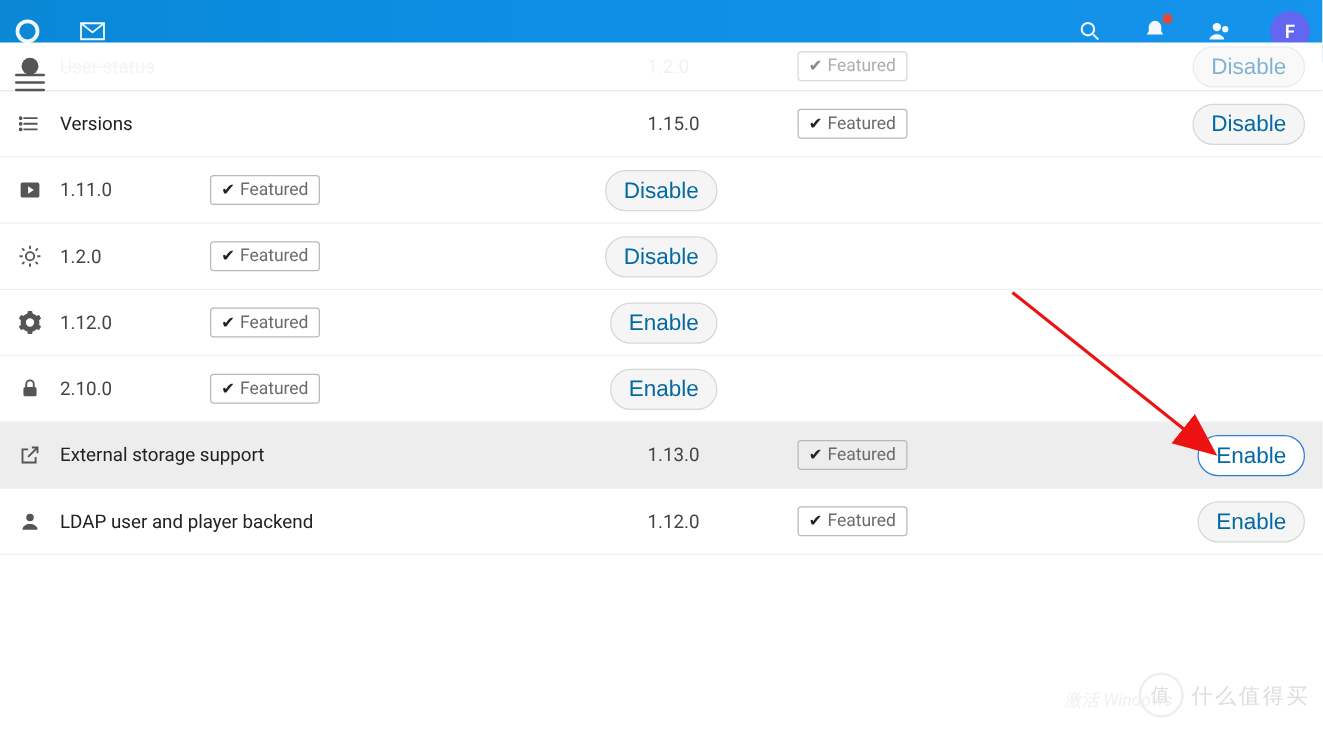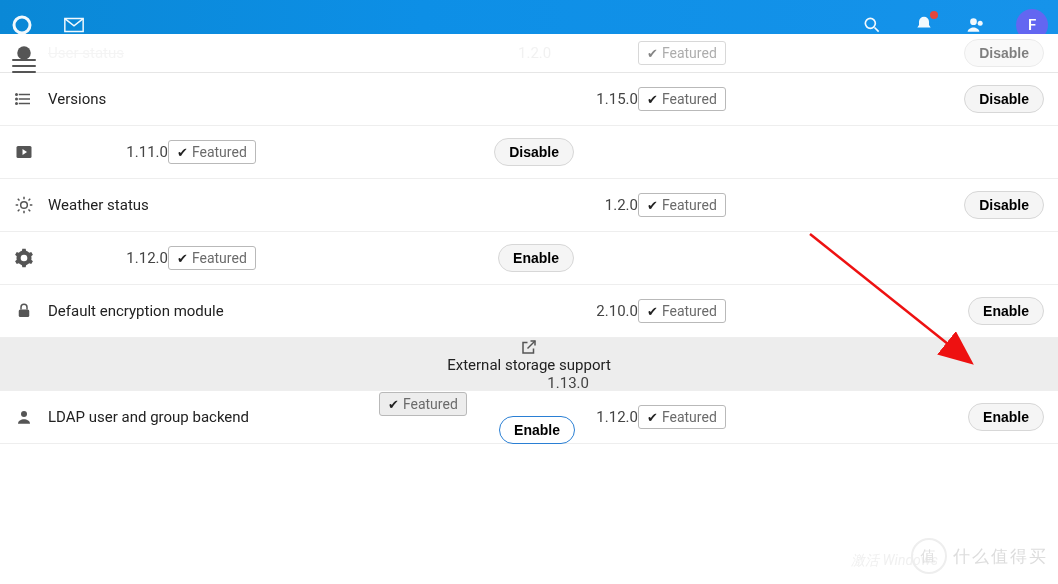--- a/index.html
+++ b/index.html
@@ -44,39 +44,39 @@
 
   .content { position: absolute; top: 73px; left:0; right:0; }
 
   .row {
     height: 53px;
     border-bottom: 1px solid #eee;
     display: flex;
     align-items: center;
     background: #fff;
   }
-  .row.highlight { background: #ededed; flex-direction: column; }
+  .row.highlight { background: #ededed; }
 
   .row .cell-icon { width: 48px; display:flex; justify-content:center; color:#555; }
   .row .cell-name { flex: 1; color:#222; font-size:15px; }
-  .row .cell-ver  { width: 120px; color:#444; font-size:15px;text-align:right; }
+  .row .cell-ver  { width: 120px; color:#444; font-size:15px; }
   .row .cell-feat { width: 300px; }
   .row .cell-act  { width: 120px; display:flex; justify-content:flex-end; padding-right: 14px; }
 
   .feat-badge {
     display: inline-flex; align-items: center;
     border: 1px solid #b9b9b9; border-radius: 3px;
     padding: 3px 8px; color: #6b6b6b; font-size: 14px;
     background:#fff;
   }
   .feat-badge .chk { color:#222; margin-right: 4px; font-size: 13px; }
 
   .btn { 
-    background: #f5f5f5; border: 1px solid #d7d7d7; color:#000000;
-    font-weight:700; font-size:14px;
+    background: #f5f5f5; border: 1px solid #d7d7d7; color:#0369a1;
+    font-weight:400; font-size:18px;
     padding: 5px 14px; border-radius: 18px;
   }
   .btn.ring { border: 1.5px solid #2a7fd4; background:#fff; }
 
   .hamburger {
     position: absolute; left: 12px; top: 54px; z-index: 5;
     width: 24px; height: 24px; display:flex; flex-direction:column; justify-content:center; gap:4px;
   }
   .hamburger span { display:block; height:2px; background:#555; border-radius:1px; }
 
@@ -211,21 +211,20 @@
           <line x1="12" y1="2" x2="12" y2="5"></line>
           <line x1="12" y1="19" x2="12" y2="22"></line>
           <line x1="2" y1="12" x2="5" y2="12"></line>
           <line x1="19" y1="12" x2="22" y2="12"></line>
           <line x1="4.5" y1="4.5" x2="6.6" y2="6.6"></line>
           <line x1="17.4" y1="17.4" x2="19.5" y2="19.5"></line>
           <line x1="4.5" y1="19.5" x2="6.6" y2="17.4"></line>
           <line x1="17.4" y1="6.6" x2="19.5" y2="4.5"></line>
         </svg>
     </div>
-    <div class="cell-name">Weather status</div>
     <div class="cell-ver">1.2.0</div>
     <div class="cell-feat">
       <span class="feat-badge">
         <span class="chk">✔</span>
         <span>Featured</span>
       </span>
     </div>
     <div class="cell-act">
         <button class="btn">Disable</button>
       </div>
@@ -249,21 +248,20 @@
       </div>
   </div>
 
   <div class="row">
     <div class="cell-icon">
       <svg width="18" height="18" viewBox="0 0 24 24" fill="#555">
           <rect x="5" y="10" width="14" height="10" rx="2"></rect>
           <path d="M8 10V7a4 4 0 118 0v3" fill="none" stroke="#555" stroke-width="2"></path>
         </svg>
     </div>
-    <div class="cell-name">Default encryption module</div>
     <div class="cell-ver">2.10.0</div>
     <div class="cell-feat">
       <span class="feat-badge">
         <span class="chk">✔</span>
         <span>Featured</span>
       </span>
     </div>
     <div class="cell-act">
         <button class="btn">Enable</button>
       </div>
@@ -290,21 +288,21 @@
       </div>
   </div>
 
   <div class="row">
     <div class="cell-icon">
       <svg width="18" height="18" viewBox="0 0 24 24" fill="#555">
           <circle cx="12" cy="8" r="4"></circle>
           <path d="M4 21c0-4 4-6 8-6s8 2 8 6"></path>
         </svg>
     </div>
-    <div class="cell-name">LDAP user and group backend</div>
+    <div class="cell-name">LDAP user and player backend</div>
     <div class="cell-ver">1.12.0</div>
     <div class="cell-feat">
       <span class="feat-badge">
         <span class="chk">✔</span>
         <span>Featured</span>
       </span>
     </div>
     <div class="cell-act">
         <button class="btn">Enable</button>
       </div>

